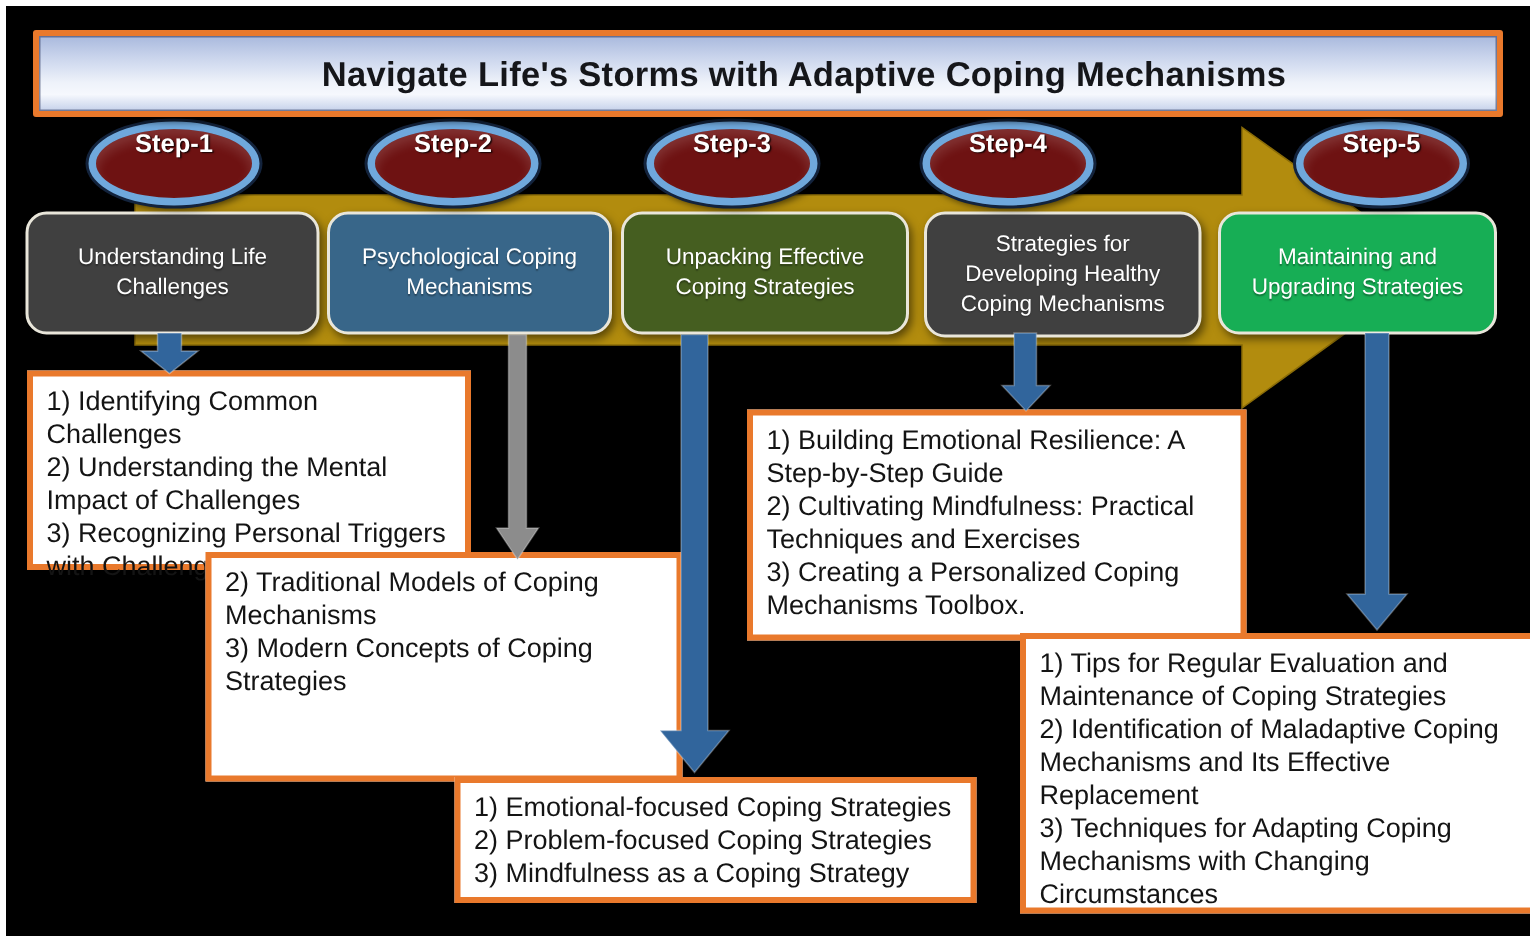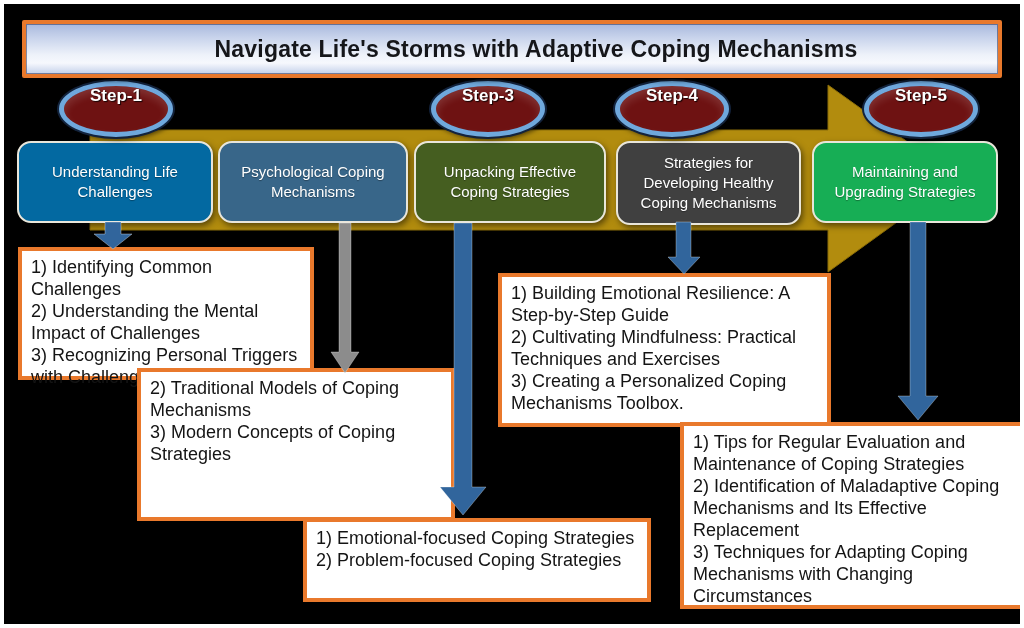--- a/index.html
+++ b/index.html
@@ -76,31 +76,34 @@
     <polygon points="90,130 828,130 828,85 958,178 828,272 828,230 90,230" stroke="#8a6c08" stroke-width="1" fill="#B28C0E"></polygon>
   </svg>
 
   <div class="title-banner">
     <span class="title-text">Navigate Life's Storms with Adaptive Coping Mechanisms</span>
   </div>
 
   <div class="badge" style="left:59px">
     <span class="badge-label">Step-1</span>
   </div>
+  <div class="badge" style="left:245px">
+    <span class="badge-label">Step-2</span>
+  </div>
   <div class="badge" style="left:431px">
     <span class="badge-label">Step-3</span>
   </div>
   <div class="badge" style="left:615px">
     <span class="badge-label">Step-4</span>
   </div>
   <div class="badge" style="left:864px">
     <span class="badge-label">Step-5</span>
   </div>
 
-  <div class="step-box" id="step-box-1" style="background: #0369a1;">
+  <div class="step-box" id="step-box-1" style="background: #404040;">
     <span class="step-box-label">Understanding Life Challenges</span>
   </div>
   <div class="step-box" id="step-box-2" style="background: rgb(56, 102, 137);">
     <span class="step-box-label">Psychological Coping Mechanisms</span>
   </div>
   <div class="step-box" id="step-box-3" style="background: rgb(69, 94, 32);">
     <span class="step-box-label">Unpacking Effective Coping Strategies</span>
   </div>
   <div class="step-box" id="step-box-4" style="background: #404040;">
     <span class="step-box-label">Strategies for Developing Healthy Coping Mechanisms</span>
@@ -114,20 +117,21 @@
     <p class="tb-line">2) Understanding the Mental Impact of Challenges</p>
     <p class="tb-line">3) Recognizing Personal Triggers with Challenges</p>
   </div>
   <div class="tb" id="detail-box-2">
     <p class="tb-line">2) Traditional Models of Coping Mechanisms</p>
     <p class="tb-line">3) Modern Concepts of Coping Strategies</p>
   </div>
   <div class="tb" id="detail-box-3">
     <p class="tb-line">1) Emotional-focused Coping Strategies</p>
     <p class="tb-line">2) Problem-focused Coping Strategies</p>
+    <p class="tb-line">3) Mindfulness as a Coping Strategy</p>
   </div>
   <div class="tb" id="detail-box-4">
     <p class="tb-line">1) Building Emotional Resilience: A Step-by-Step Guide</p>
     <p class="tb-line">2) Cultivating Mindfulness: Practical Techniques and Exercises</p>
     <p class="tb-line">3) Creating a Personalized Coping Mechanisms Toolbox.</p>
   </div>
   <div class="tb" id="detail-box-5">
     <p class="tb-line">1) Tips for Regular Evaluation and Maintenance of Coping Strategies</p>
     <p class="tb-line">2) Identification of Maladaptive Coping Mechanisms and Its Effective Replacement</p>
     <p class="tb-line">3) Techniques for Adapting Coping Mechanisms with Changing Circumstances</p>

